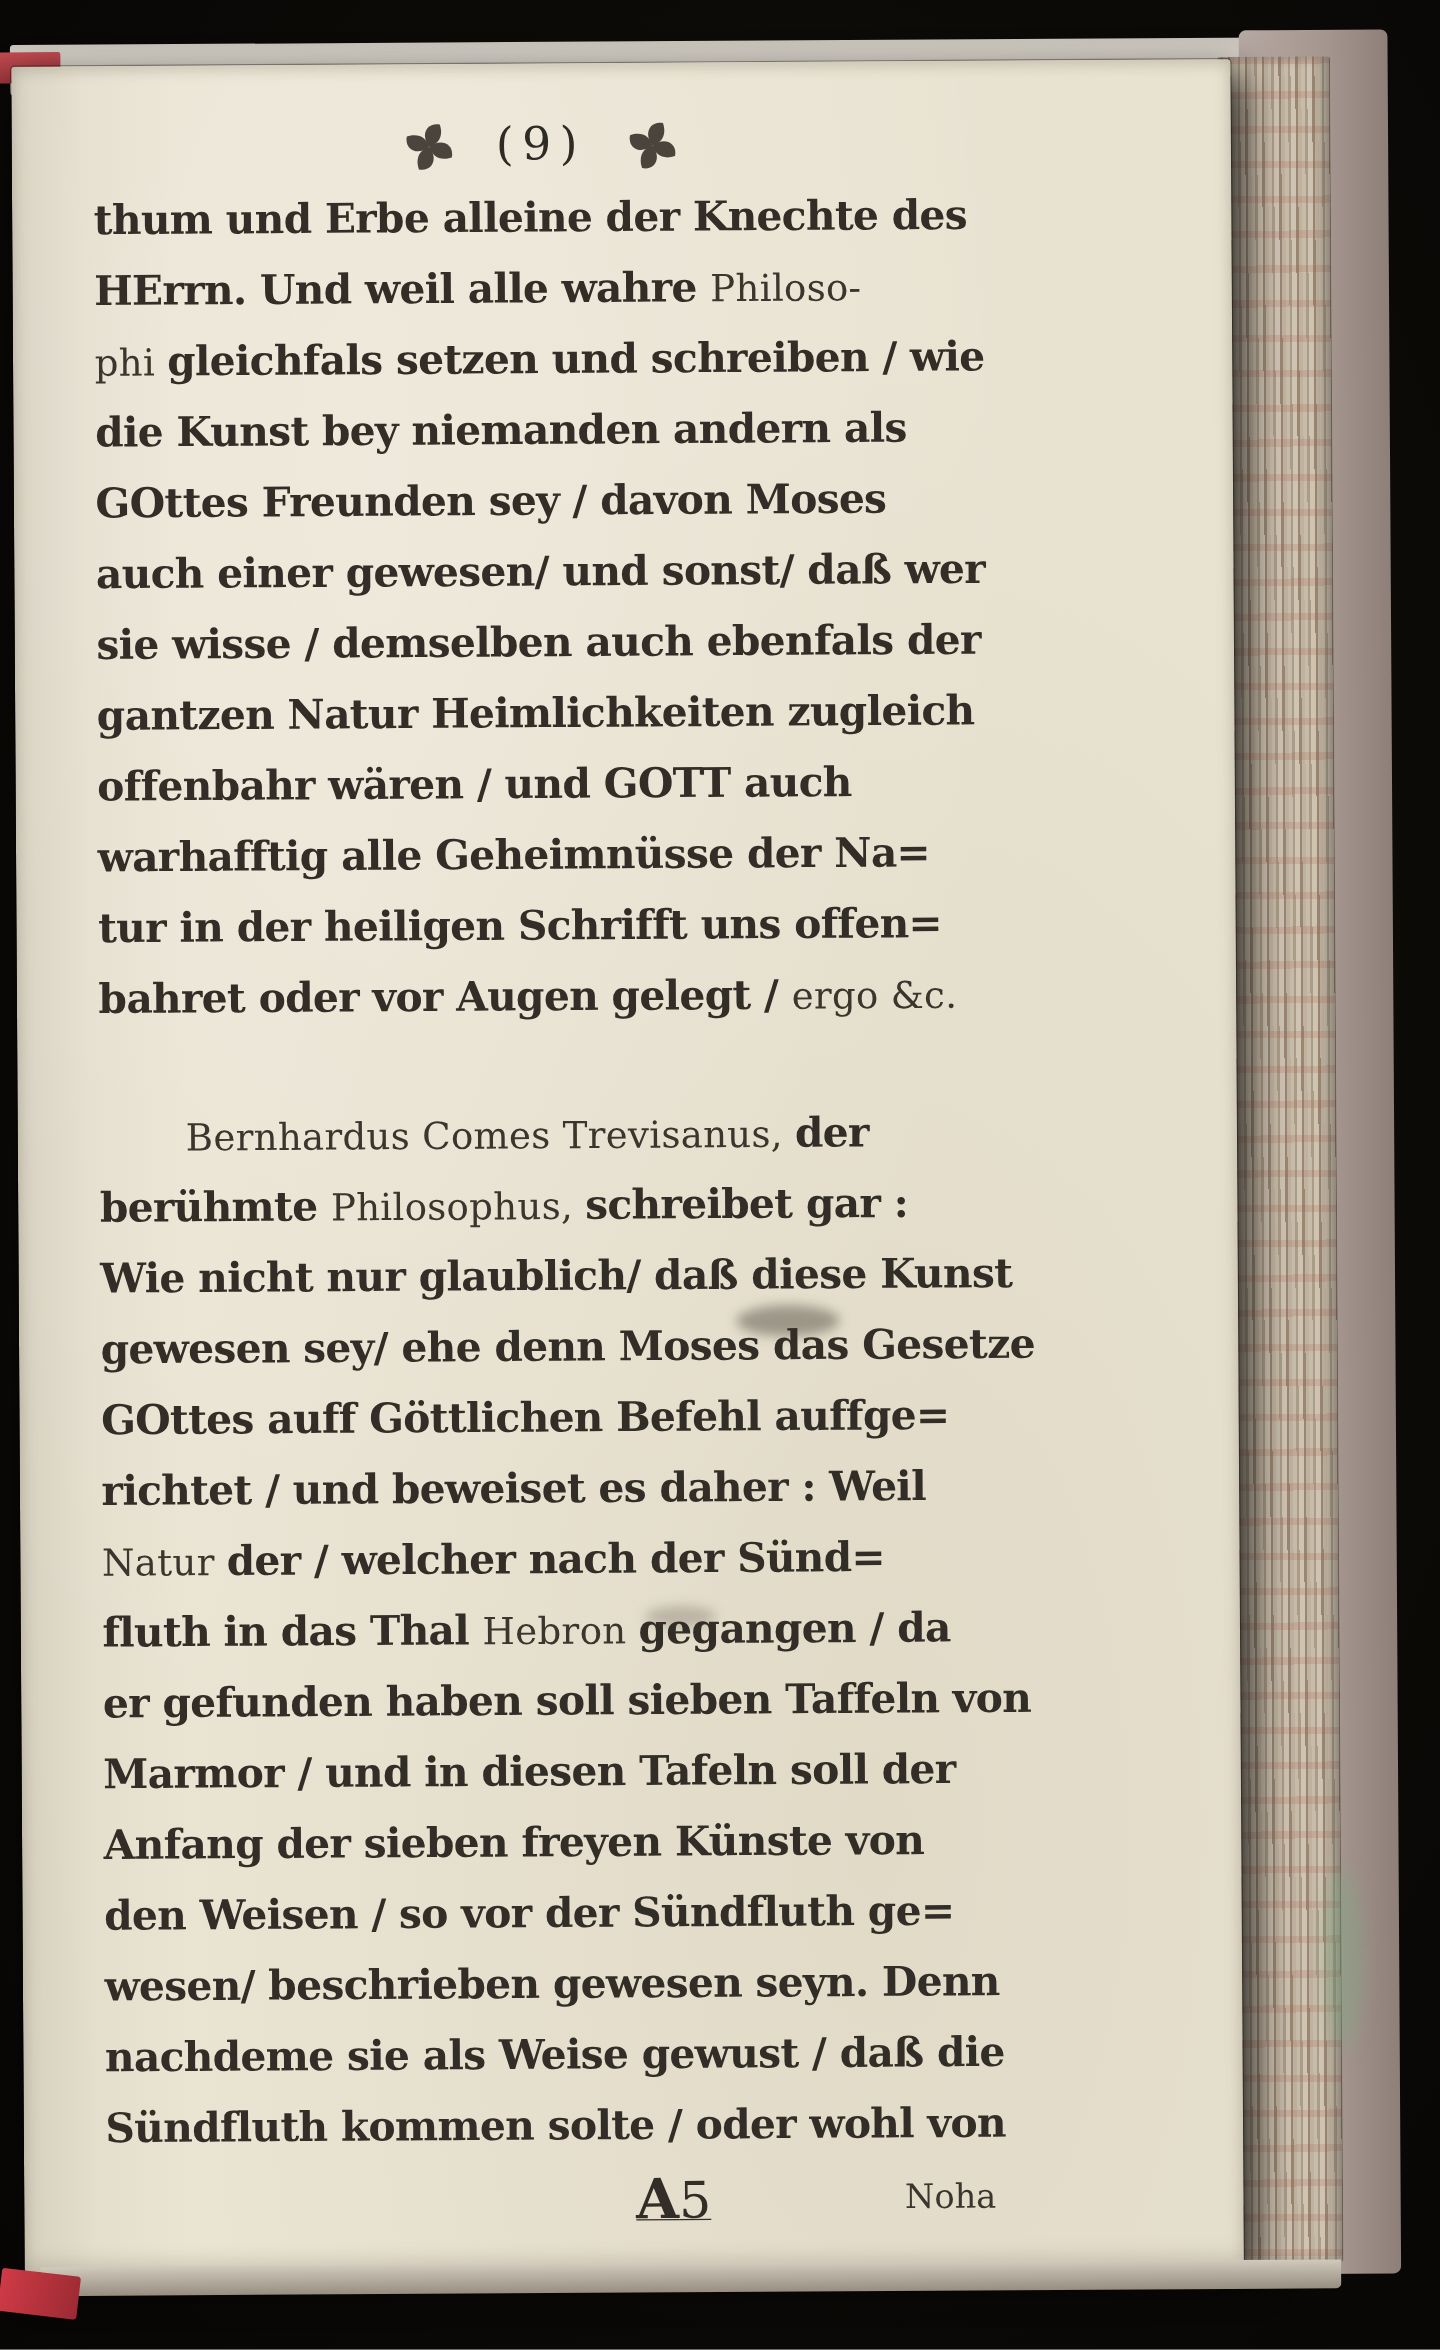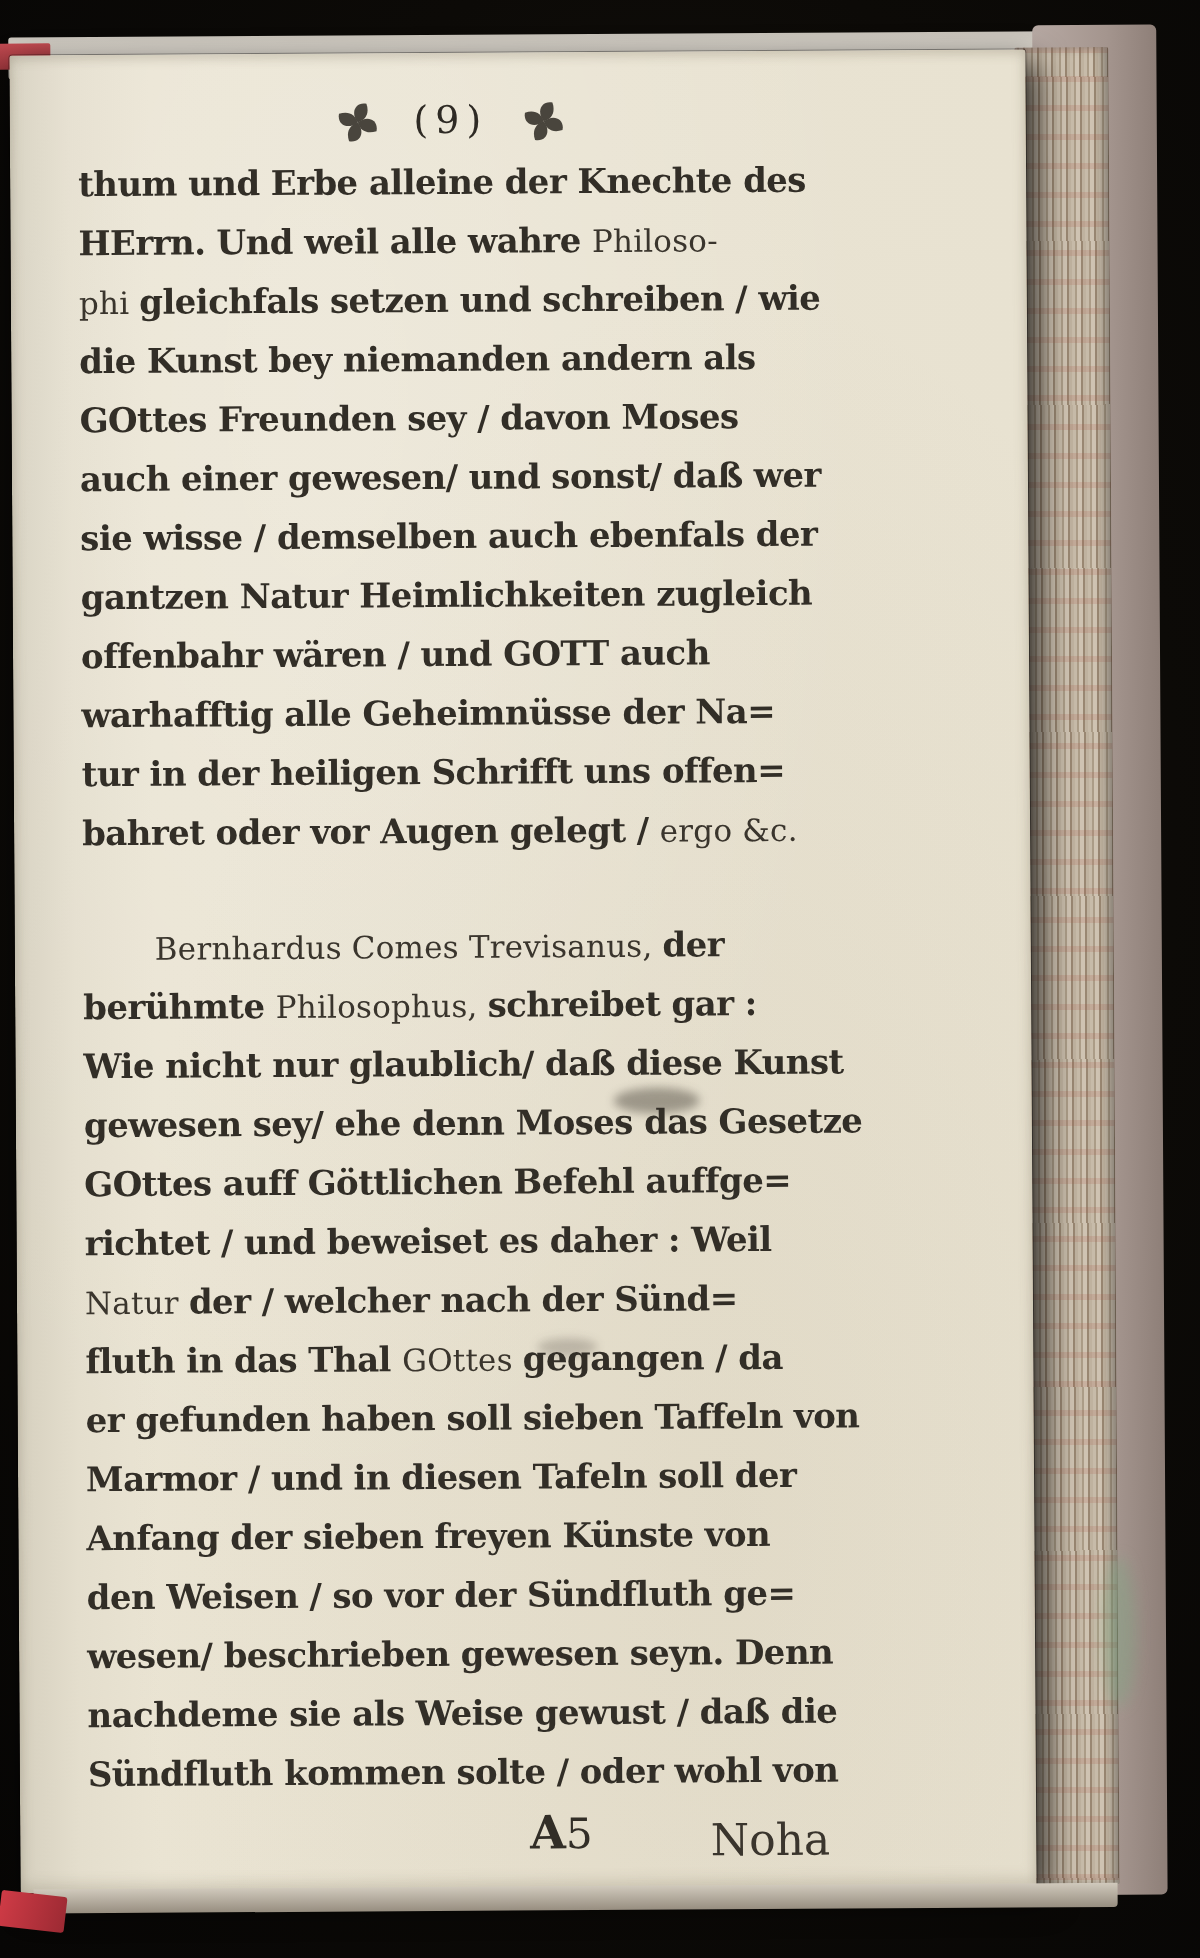--- a/index.html
+++ b/index.html
@@ -50,24 +50,24 @@
   .fleuron{width:44px;height:44px;opacity:.88;}
 
   .para{margin:0;}
   .para + .para{margin-top:56px;}
   .line{height:59px;line-height:59px;white-space:nowrap;}
   .line.indent{padding-left:72px;}
   .fraktur{font-weight:700;font-size:34px;letter-spacing:-0.6px;color:#322e27;}
   .roman{font-weight:400;font-size:31px;letter-spacing:0.2px;color:#3a352d;}
 
   .footer-row{position:relative;height:80px;margin-top:4px;}
-  .signature{position:absolute;left:442px;top:0;}
+  .signature{position:absolute;left:442px;top:0;text-decoration:underline;}
   .sig-letter{font-weight:700;font-size:46px;color:#322e27;}
   .sig-num{font-weight:400;font-size:42px;color:#322e27;}
-  .catchword{position:absolute;right:4px;top:10px;font-size:44px;color:#3a352d;}
+  .catchword{position:absolute;right:4px;top:10px;font-size:28px;color:#3a352d;}
 
   .ink-smudge{position:absolute;left:598px;top:1036px;width:86px;height:26px;
     background:rgba(40,34,26,.38);filter:blur(5px);border-radius:50%;}
   .ink-smudge2{position:absolute;left:520px;top:1286px;width:60px;height:18px;
     background:rgba(40,34,26,.22);filter:blur(5px);border-radius:50%;}
 </style>
 </head>
 <body>
 
 <div class="book">
@@ -132,21 +132,21 @@
           <div class="line"><span class="fraktur">bahret oder vor Augen gelegt / </span><span class="roman">ergo &amp;c.</span></div>
         </div>
       <div class="para">
           <div class="line indent"><span class="roman">Bernhardus Comes Trevisanus, </span><span class="fraktur">der</span></div>
           <div class="line"><span class="fraktur">berühmte </span><span class="roman">Philosophus, </span><span class="fraktur">schreibet gar :</span></div>
           <div class="line"><span class="fraktur">Wie nicht nur glaublich/ daß diese Kunst</span></div>
           <div class="line"><span class="fraktur">gewesen sey/ ehe denn Moses das Gesetze</span></div>
           <div class="line"><span class="fraktur">GOttes auff Göttlichen Befehl auffge=</span></div>
           <div class="line"><span class="fraktur">richtet /  und beweiset es daher :  Weil</span></div>
           <div class="line"><span class="roman">Natur </span><span class="fraktur">der /  welcher nach der Sünd=</span></div>
-          <div class="line"><span class="fraktur">fluth in das Thal </span><span class="roman">GOttes </span><span class="fraktur">gegangen / da</span></div>
+          <div class="line"><span class="fraktur">fluth in das Thal </span><span class="roman">Hebron </span><span class="fraktur">gegangen / da</span></div>
           <div class="line"><span class="fraktur">er gefunden haben soll sieben Taffeln von</span></div>
           <div class="line"><span class="fraktur">Marmor /  und in diesen Tafeln soll der</span></div>
           <div class="line"><span class="fraktur">Anfang der  sieben freyen  Künste von</span></div>
           <div class="line"><span class="fraktur">den Weisen /  so vor der Sündfluth ge=</span></div>
           <div class="line"><span class="fraktur">wesen/ beschrieben gewesen seyn.  Denn</span></div>
           <div class="line"><span class="fraktur">nachdeme sie als Weise gewust /  daß die</span></div>
           <div class="line"><span class="fraktur">Sündfluth kommen solte / oder wohl von</span></div>
         </div>
 
       <div class="footer-row">

